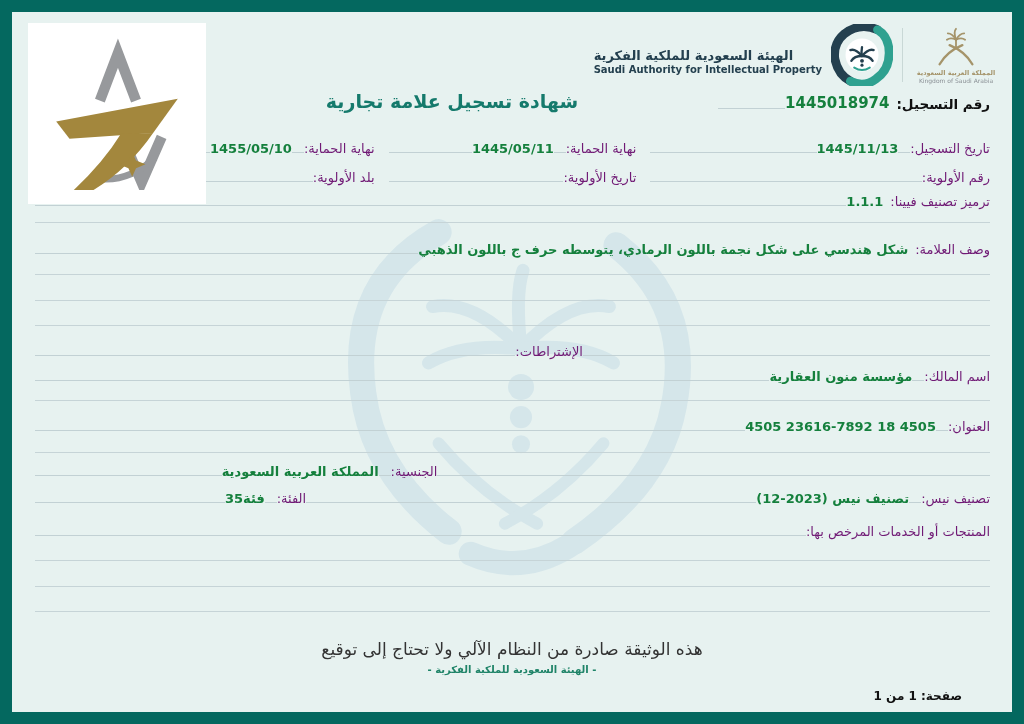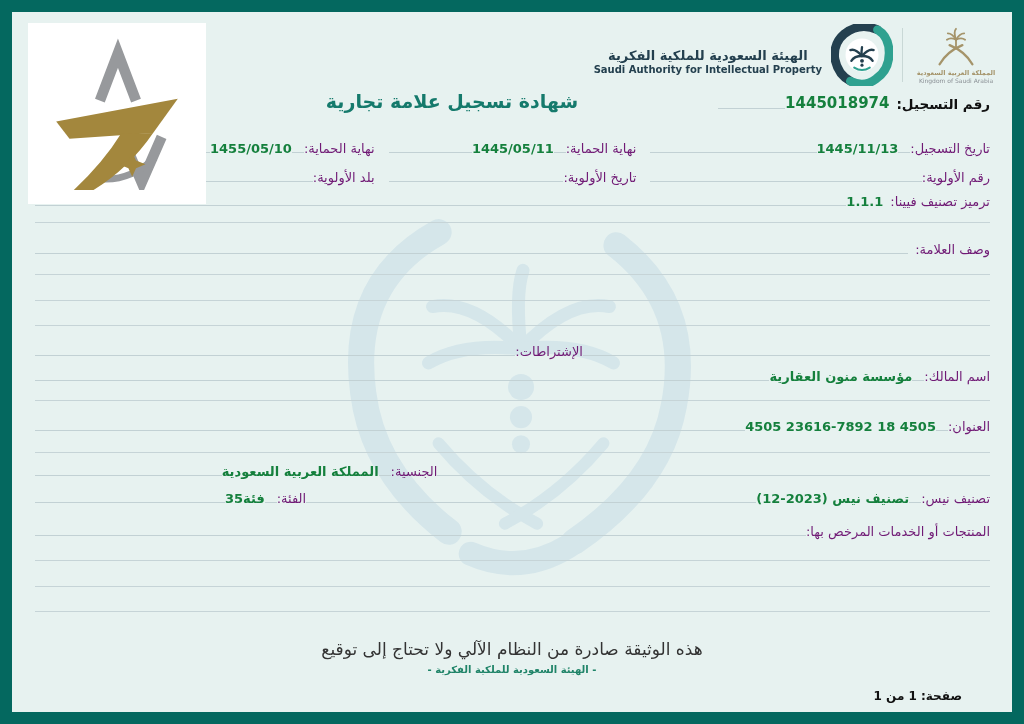--- a/index.html
+++ b/index.html
@@ -9,21 +9,21 @@
 
   
   .watermark{position:absolute;left:308px;top:178px;width:402px;height:402px;opacity:.55;z-index:0;}
 
   
   .mark-box{position:absolute;left:16px;top:11px;width:178px;height:181px;background:#ffffff;
             display:flex;align-items:center;justify-content:center;z-index:2;}
 
   
   .header{position:absolute;top:12px;right:12px;display:flex;align-items:center;gap:9px;z-index:2;}
-  .saip-text{text-align:center;line-height:1.25;padding-top:14px;margin-left:24px;}
+  .saip-text{text-align:left;line-height:1.25;padding-top:14px;margin-left:24px;}
   .saip-ar{font-size:13px;font-weight:700;color:#24404f;white-space:nowrap;}
   .saip-en{font-size:10px;font-weight:700;color:#24404f;white-space:nowrap;}
   .divider{width:1px;height:54px;background:#c9d8d6;}
   .ksa{display:flex;flex-direction:column;align-items:center;width:88px;}
   .ksa-ar{font-size:6.5px;font-weight:700;color:#a5946a;white-space:nowrap;margin-top:2px;}
   .ksa-en{font-size:6px;color:#8a9095;white-space:nowrap;}
 
   .title{position:absolute;top:78px;left:280px;width:320px;text-align:center;
          font-size:19px;font-weight:700;color:#157a6c;z-index:2;}
 
@@ -189,20 +189,21 @@
       <span class="sp"></span>
       <span class="val ltr">1.1.1</span>
       <span class="fill"></span>
     </div>
 
     <div class="hr" style="top:210px;"></div>
 
     <div class="row" style="top:226px;">
       <span class="lbl">وصف العلامة:</span>
       <span class="sp"></span>
+      <span class="val">شكل هندسي على شكل نجمة باللون الرمادي، يتوسطه حرف ج باللون الذهبي</span>
       <span class="fill"></span>
     </div>
 
     <div class="hr" style="top:262px;"></div>
     <div class="hr" style="top:288px;"></div>
     <div class="hr" style="top:313px;"></div>
 
     <div class="row" style="top:328px;">
       <span class="fill" style="flex:1;"></span>
       <span class="lbl">الإشتراطات:</span>

